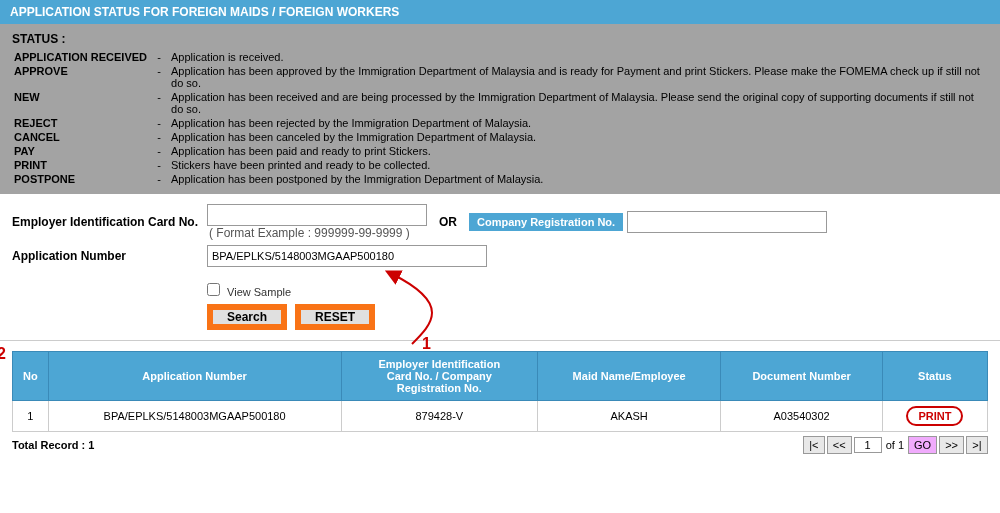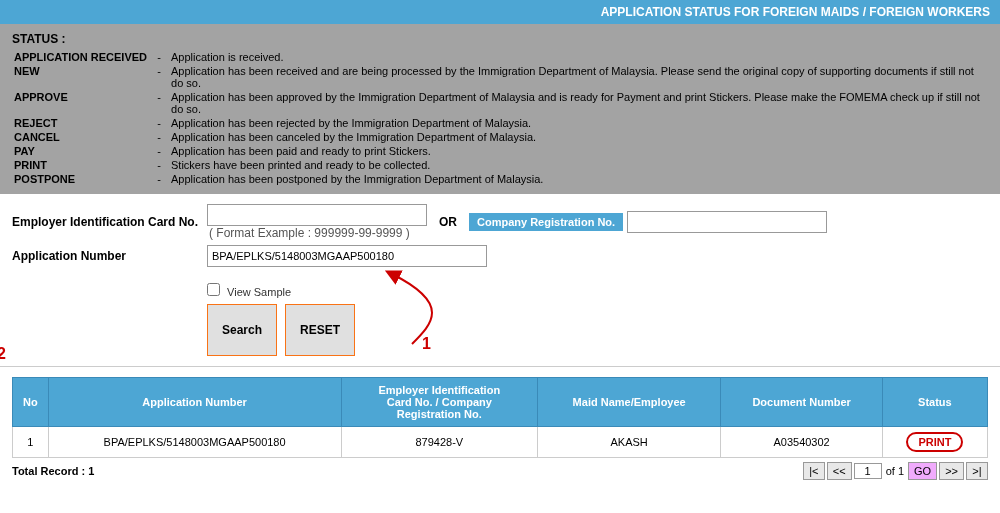--- a/index.html
+++ b/index.html
@@ -5,21 +5,20 @@
     * { box-sizing: border-box; margin: 0; padding: 0; }
     body { font-family: Arial, sans-serif; font-size: 12px; background: #fff; width: 1000px; }
 
     
     .page-header {
       background: #4da6d4;
       color: #fff;
       font-weight: bold;
       font-size: 12px;
       padding: 5px 10px;
-      text-align: right;
     }
 
     
     .status-section {
       background: #a3a3a3;
       padding: 8px 12px;
       font-size: 11px;
     }
     .status-section .status-title {
       font-weight: bold;
@@ -100,23 +99,23 @@
 
     
     .btn-row {
       display: flex;
       align-items: center;
       gap: 8px;
       margin: 6px 0 0 195px;
       position: relative;
     }
     .btn {
-      padding: 18px 14px;
-      font-size: 12px;
-      border: 1px solid #f97316;
+      padding: 0 14px;
+      font-size: 12px;
+      border: 6px solid #f97316;
       background: #e0e0e0;
       cursor: pointer;
       font-weight: bold;
     }
 
     
     .results-section {
       padding: 10px 12px;
     }
     .results-table {
@@ -206,28 +205,28 @@
 <div class="status-section">
   <div class="status-title">STATUS :</div>
   <table class="status-table">
     <tbody id="status-tbody">
         <tr>
       <td class="label-cell">APPLICATION RECEIVED</td>
       <td class="dash-cell">-</td>
       <td>Application is received.</td>
     </tr>
         <tr>
+      <td class="label-cell">APPROVE</td>
+      <td class="dash-cell">-</td>
+      <td>Application has been approved by the Immigration Department of Malaysia and is ready for Payment and print Stickers. Please make the FOMEMA check up if still not do so.</td>
+    </tr>
+        <tr>
       <td class="label-cell">NEW</td>
       <td class="dash-cell">-</td>
       <td>Application has been received and are being processed by the Immigration Department of Malaysia. Please send the original copy of supporting documents if still not do so.</td>
-    </tr>
-        <tr>
-      <td class="label-cell">APPROVE</td>
-      <td class="dash-cell">-</td>
-      <td>Application has been approved by the Immigration Department of Malaysia and is ready for Payment and print Stickers. Please make the FOMEMA check up if still not do so.</td>
     </tr>
         <tr>
       <td class="label-cell">REJECT</td>
       <td class="dash-cell">-</td>
       <td>Application has been rejected by the Immigration Department of Malaysia.</td>
     </tr>
         <tr>
       <td class="label-cell">CANCEL</td>
       <td class="dash-cell">-</td>
       <td>Application has been canceled by the Immigration Department of Malaysia.</td>

